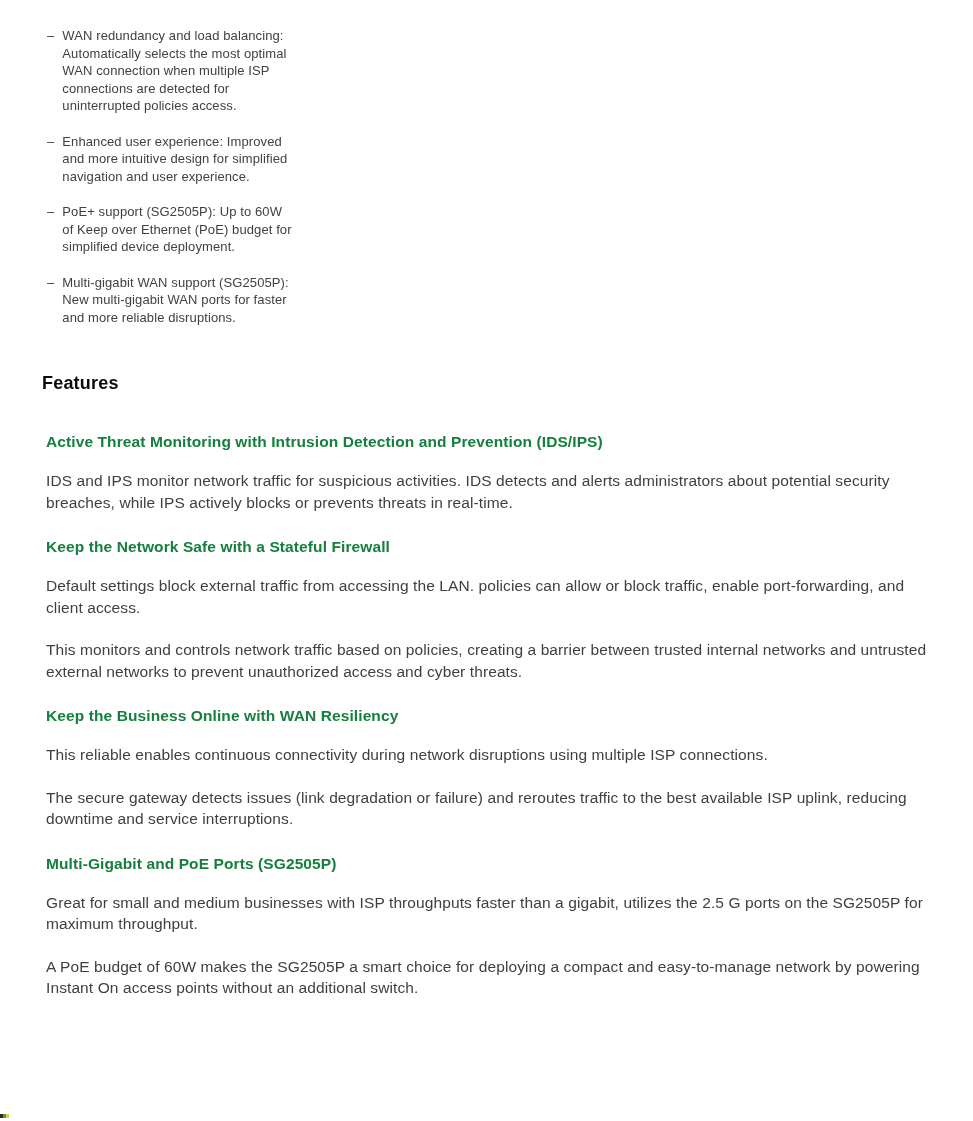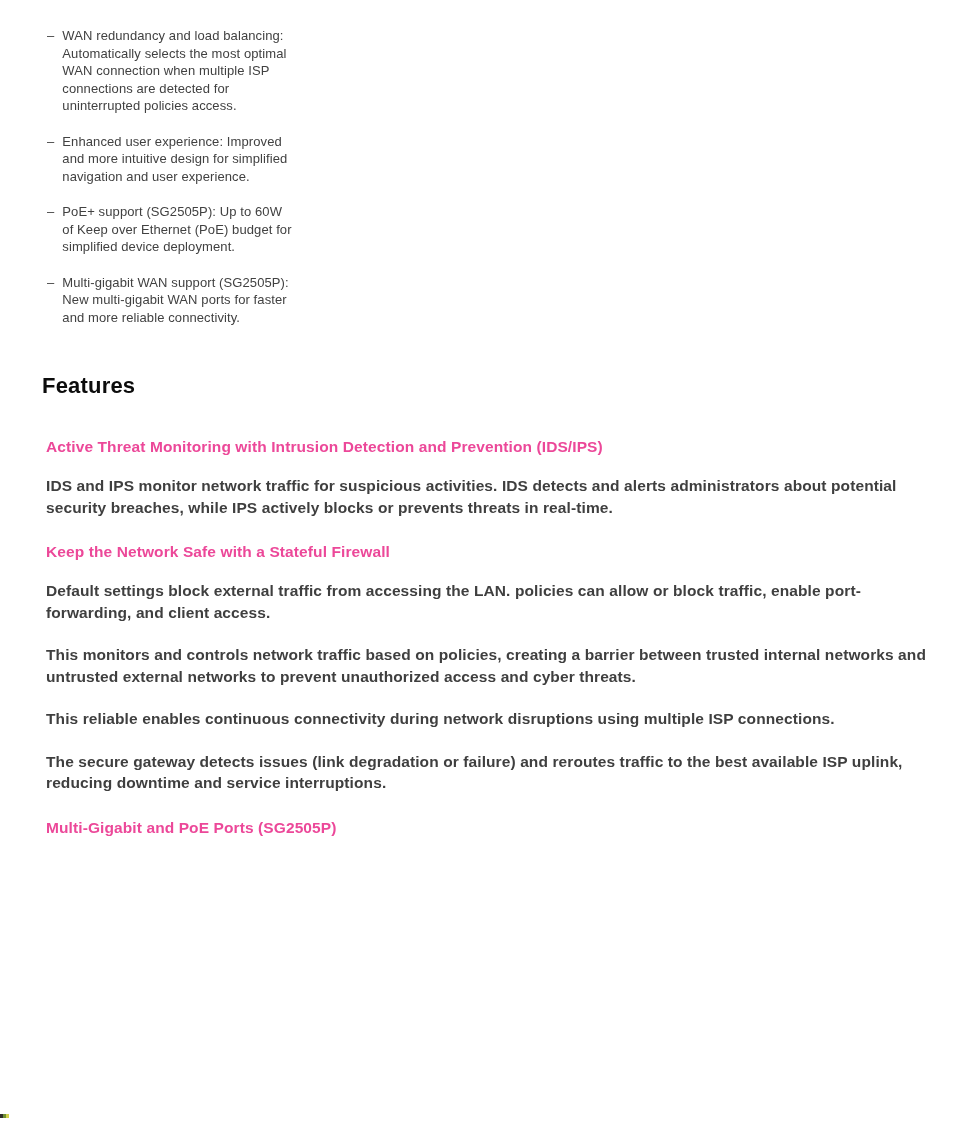--- a/index.html
+++ b/index.html
@@ -33,42 +33,41 @@
     color: #414141;
     letter-spacing: 0.1px;
     margin-bottom: 18px;
   }
   .bullet-dash {
     flex: 0 0 auto;
     color: #414141;
   }
   
   .features-title {
-    font-size: 22px;
+    font-size: 18px;
     font-weight: 700;
     color: #0c0c0c;
     letter-spacing: 0.2px;
     margin: 47px 0 39px -4px;
   }
   .section-heading {
     font-size: 15.5px;
     font-weight: 700;
-    color: #ec4899;
+    color: #15803d;
     letter-spacing: 0.1px;
     margin: 25px 0 19px 0;
   }
   
   .para {
     font-size: 15.5px;
     line-height: 21.5px;
     color: #3f3f3f;
     letter-spacing: 0.1px;
     max-width: 895px;
     margin: 0 0 21px 0;
-    font-weight: bold;
   }
   
   .corner-mark {
     position: absolute;
     left: 0;
     bottom: 3px;
     width: 9px;
     height: 4px;
     background: linear-gradient(90deg,
       #2f2f2a 0px, #2f2f2a 3px,
@@ -89,41 +88,44 @@
     <li class="bullet-item">
       <span class="bullet-dash">–</span>
       <span class="bullet-text">Enhanced user experience: Improved and more intuitive design for simplified navigation and user experience.</span>
     </li>
     <li class="bullet-item">
       <span class="bullet-dash">–</span>
       <span class="bullet-text">PoE+ support (SG2505P): Up to 60W of Keep over Ethernet (PoE) budget for simplified device deployment.</span>
     </li>
     <li class="bullet-item">
       <span class="bullet-dash">–</span>
-      <span class="bullet-text">Multi-gigabit WAN support (SG2505P): New multi-gigabit WAN ports for faster and more reliable connectivity.</span>
+      <span class="bullet-text">Multi-gigabit WAN support (SG2505P): New multi-gigabit WAN ports for faster and more reliable disruptions.</span>
     </li>
   </ul>
 
   <h1 class="features-title">Features</h1>
 
   <section>
     <h2 class="section-heading">Active Threat Monitoring with Intrusion Detection and Prevention (IDS/IPS)</h2>
     <p class="para">IDS and IPS monitor network traffic for suspicious activities. IDS detects and alerts administrators about potential security breaches, while IPS actively blocks or prevents threats in real-time.</p>
   </section>
 
   <section>
     <h2 class="section-heading">Keep the Network Safe with a Stateful Firewall</h2>
     <p class="para">Default settings block external traffic from accessing the LAN. policies can allow or block traffic, enable port-forwarding, and client access.</p>
     <p class="para">This monitors and controls network traffic based on policies, creating a barrier between trusted internal networks and untrusted external networks to prevent unauthorized access and cyber threats.</p>
   </section>
 
   <section>
+    <h2 class="section-heading">Keep the Business Online with WAN Resiliency</h2>
     <p class="para">This reliable enables continuous connectivity during network disruptions using multiple ISP connections.</p>
     <p class="para">The secure gateway detects issues (link degradation or failure) and reroutes traffic to the best available ISP uplink, reducing downtime and service interruptions.</p>
   </section>
 
   <section>
     <h2 class="section-heading">Multi-Gigabit and PoE Ports (SG2505P)</h2>
+    <p class="para">Great for small and medium businesses with ISP throughputs faster than a gigabit, utilizes the 2.5 G ports on the SG2505P for maximum throughput.</p>
+    <p class="para">A PoE budget of 60W makes the SG2505P a smart choice for deploying a compact and easy-to-manage network by powering Instant On access points without an additional switch.</p>
   </section>
 
   <div class="corner-mark"></div>
 
 </div>
 
 </body></html>

